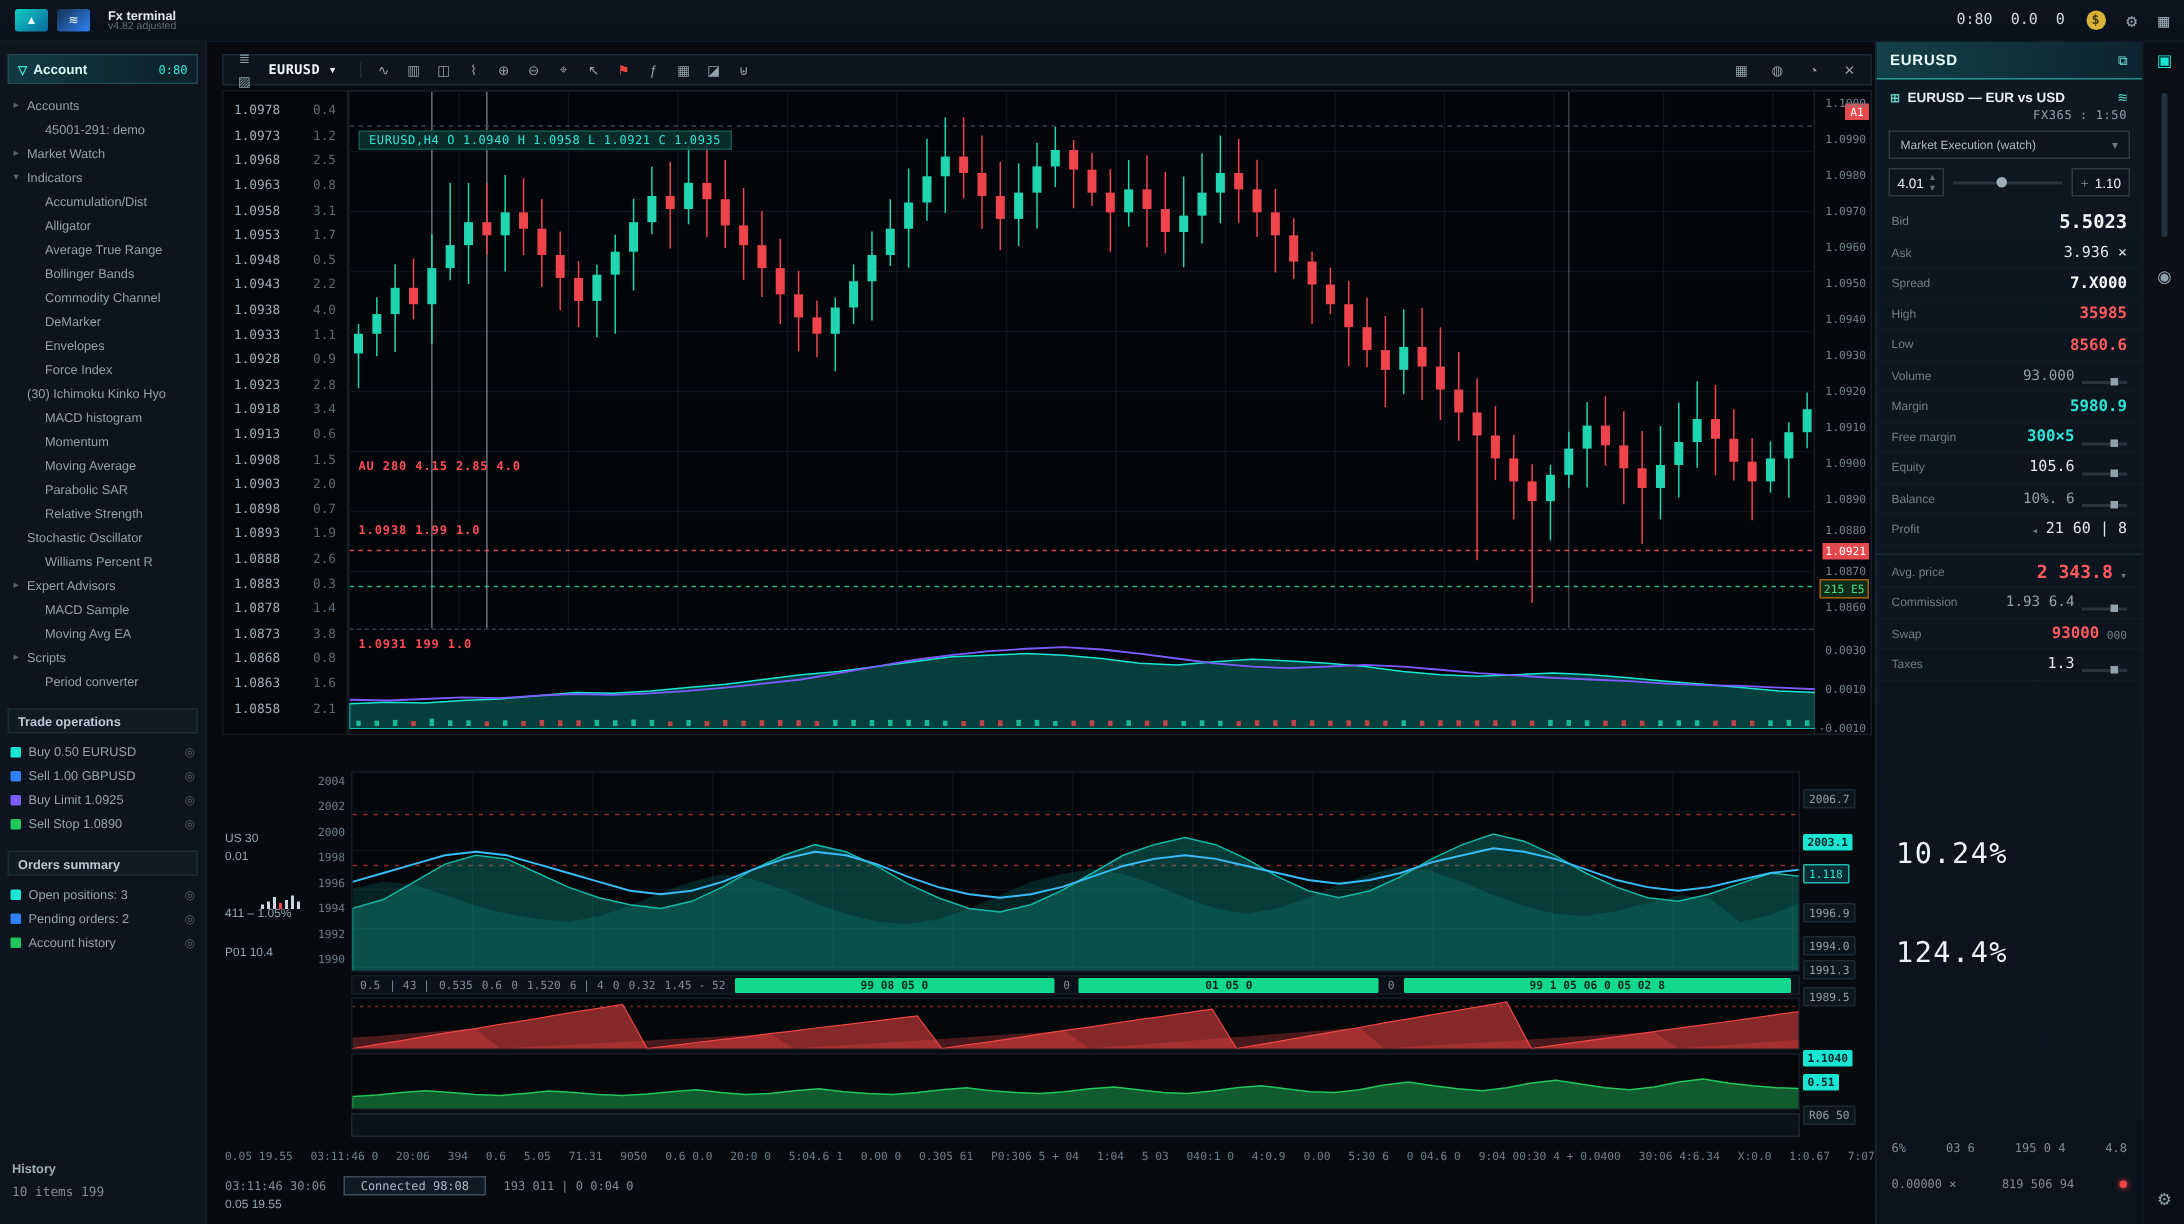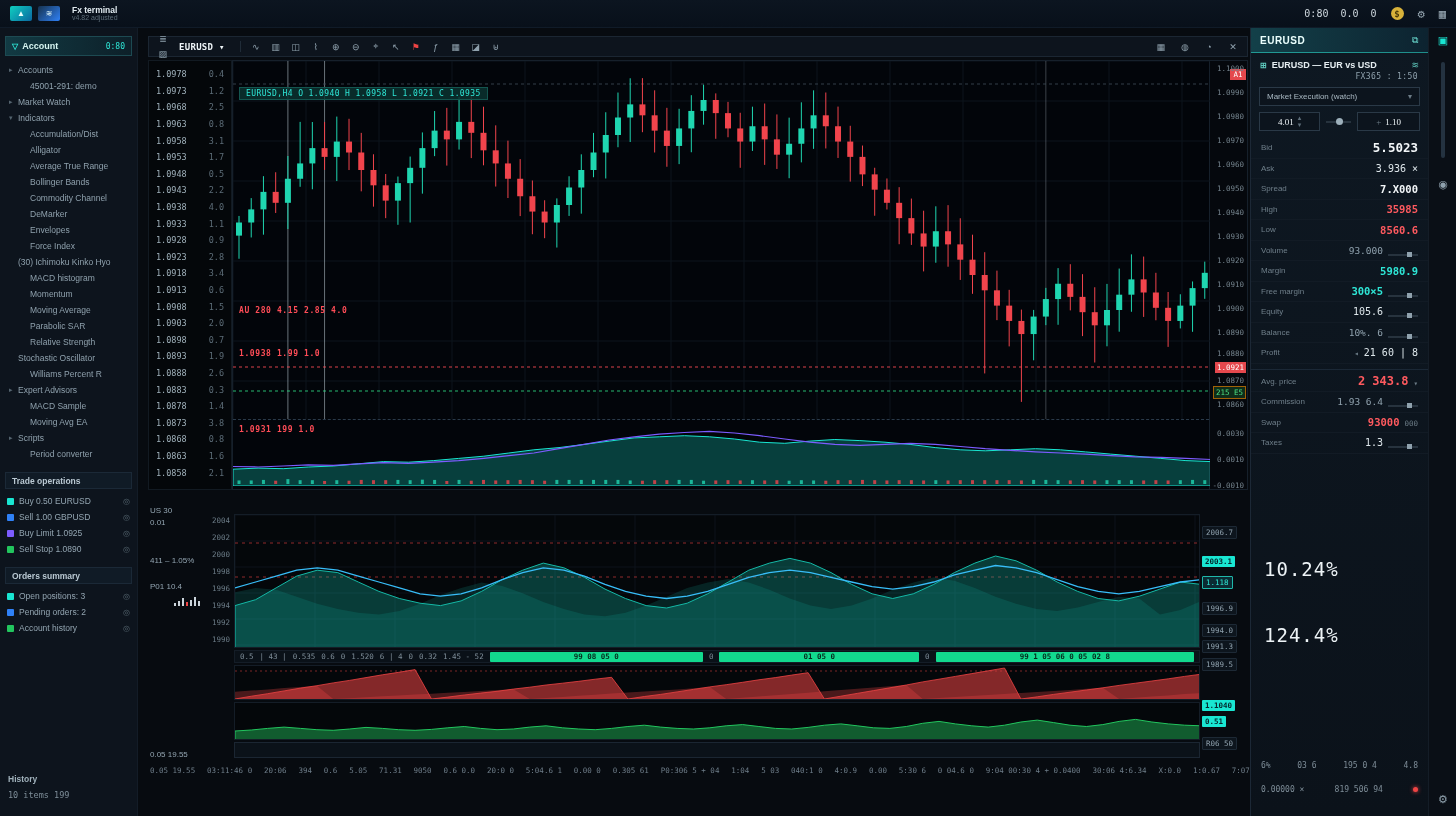--- a/index.html
+++ b/index.html
@@ -58,21 +58,21 @@
   
   .axis-col{left:1210px;top:60px;width:38px;height:430px;background:#05080d;border:1px solid #16202b;border-left:none;box-sizing:border-box;}
   .ax-l{position:absolute;right:3px;font-size:7.5px;color:#74838d;}
   .ax-tag{position:absolute;right:1px;font-size:7.5px;padding:0 2px;line-height:11px;height:11px;}
   .ax-red{background:#e5484d;color:#fff;}
   .ax-green{background:#0f2d1a;border:1px solid #a16207;color:#4ade80;}
   .ax-top{background:#e5484d;color:#fff;width:12px;text-align:center;}
 
   
   .lower-left{left:146px;top:498px;width:64px;height:270px;}
-  .ll{position:absolute;left:4px;font-size:8px;color:#93a5b1;white-space:nowrap;}
+  .ll{position:absolute;left:4px;font-size:8px;color:#93a5b1;white-space:nowrap;margin-top:48px;}
   .ll-bars{position:absolute;left:28px;top:96px;display:flex;align-items:flex-end;gap:2px;height:12px;}
   .ll-bars span{width:2px;background:#cbd5dc;display:block;}
   .lower-scale{left:210px;top:514px;width:22px;height:136px;}
   .ls{position:absolute;right:2px;font-size:7.5px;color:#6c7c87;}
   .lowsvg{position:absolute;background:#04070a;border:1px solid #141d27;box-sizing:border-box;display:block;}
   .xaxis{left:234px;top:650px;width:966px;height:13px;background:#0a1118;border:1px solid #141d27;display:flex;align-items:center;gap:6px;padding:0 5px;box-sizing:border-box;font-size:7.5px;color:#7e8d98;}
   .xaxis .hl{background:#12d98e;color:#06281a;font-weight:bold;flex:1 1 auto;text-align:center;border-radius:1px;line-height:10px;}
   .lowstrip{left:234px;top:742px;width:966px;height:16px;background:#0b1219;border:1px solid #1b2632;box-sizing:border-box;}
   .lower-tags{left:1202px;top:510px;width:47px;height:255px;}
   .lt{position:absolute;left:0;font-size:7.5px;padding:0 3px;line-height:11px;height:11px;border-radius:1px;white-space:nowrap;}
@@ -88,21 +88,21 @@
   
   .panel{left:1250px;top:28px;width:178px;height:788px;background:linear-gradient(180deg,#0e1822,#0b121a);border-left:1px solid #1c2836;box-sizing:border-box;}
   .p-head{height:24px;background:linear-gradient(90deg,#134049,#0d2330);border-bottom:1px solid rgba(46,230,214,.55);display:flex;align-items:center;padding:0 9px;color:#eafffd;font-size:10px;font-weight:bold;letter-spacing:.5px;}
   .p-head .ic{margin-left:auto;color:#6fe3d7;font-size:9px;font-weight:normal;}
   .p-sub{display:flex;align-items:center;gap:5px;padding:7px 9px 1px 9px;color:#e6eef2;font-size:10px;font-weight:bold;}
   .p-sub .ic{margin-left:auto;color:#5fc9bd;font-size:9px;font-weight:normal;}
   .p-lev{text-align:right;padding:1px 10px 4px 9px;font-size:8px;color:#8fa1ad;letter-spacing:.4px;}
   .p-select{margin:2px 8px;border:1px solid #2a3947;background:#0c141d;height:17px;display:flex;align-items:center;padding:0 7px;font-size:8px;color:#aab9c3;}
   .p-select .car{margin-left:auto;color:#6c7c87;}
   .stepper{margin:6px 8px 7px 8px;display:flex;align-items:center;gap:6px;}
-  .stp-box{border:1px solid #2a3947;background:#0c141d;height:17px;display:flex;align-items:center;gap:4px;padding:0 18px;font-size:9px;color:#eef4f7;font-family:Liberation Serif, serif;}
+  .stp-box{border:1px solid #2a3947;background:#0c141d;height:17px;display:flex;align-items:center;gap:4px;padding:0 5px;font-size:9px;color:#eef4f7;font-family:Liberation Sans, sans-serif;}
   .stp-arrows{color:#5d6d79;font-size:7px;line-height:1;}
   .stp-slider{flex:1;height:2px;background:#27333e;position:relative;}
   .stp-handle{position:absolute;left:40%;top:-3px;width:7px;height:7px;border-radius:50%;background:#9db0bb;}
   .p-row{display:flex;align-items:center;height:19.5px;padding:0 10px;border-bottom:1px solid #121b25;}
   .p-row .l{font-size:8px;color:#6f7f8a;}
   .p-row .val{margin-left:auto;font-family:"DejaVu Sans Mono",monospace;display:flex;align-items:flex-end;gap:5px;}
   .v-big{font-size:12.5px;color:#f2f6f8;font-weight:bold;}
   .v-w{color:#dde6ea;font-size:10px;}
   .v-wb{color:#f2f6f8;font-size:10.5px;font-weight:bold;}
   .v-r{color:#ff5a5f;font-size:10.5px;font-weight:bold;}
@@ -853,20 +853,25 @@
       <span>4:0.9</span>
       <span>0.00</span>
       <span>5:30 6</span>
       <span>0 04.6 0</span>
       <span>9:04 00:30 4 + 0.0400</span>
       <span>30:06 4:6.34</span>
       <span>X:0.0</span>
       <span>1:0.67</span>
       <span>7:07</span>
     </div>
+  <div class="abs statusbar2 mono">
+    <span>03:11:46    30:06</span>
+    <span class="connbox">Connected  98:08</span>
+    <span>193 011 | 0  0:04 0</span>
+  </div>
 
   <div class="abs panel">
     <div class="p-head">
       <span>EURUSD</span>
       <span class="ic">⧉</span>
     </div>
     <div class="p-sub">
       <span style="color:#5fc9bd;font-size:8px;">⊞</span>
       <span style="font-size:9px;">EURUSD — EUR vs USD</span>
       <span class="ic">≋</span>

